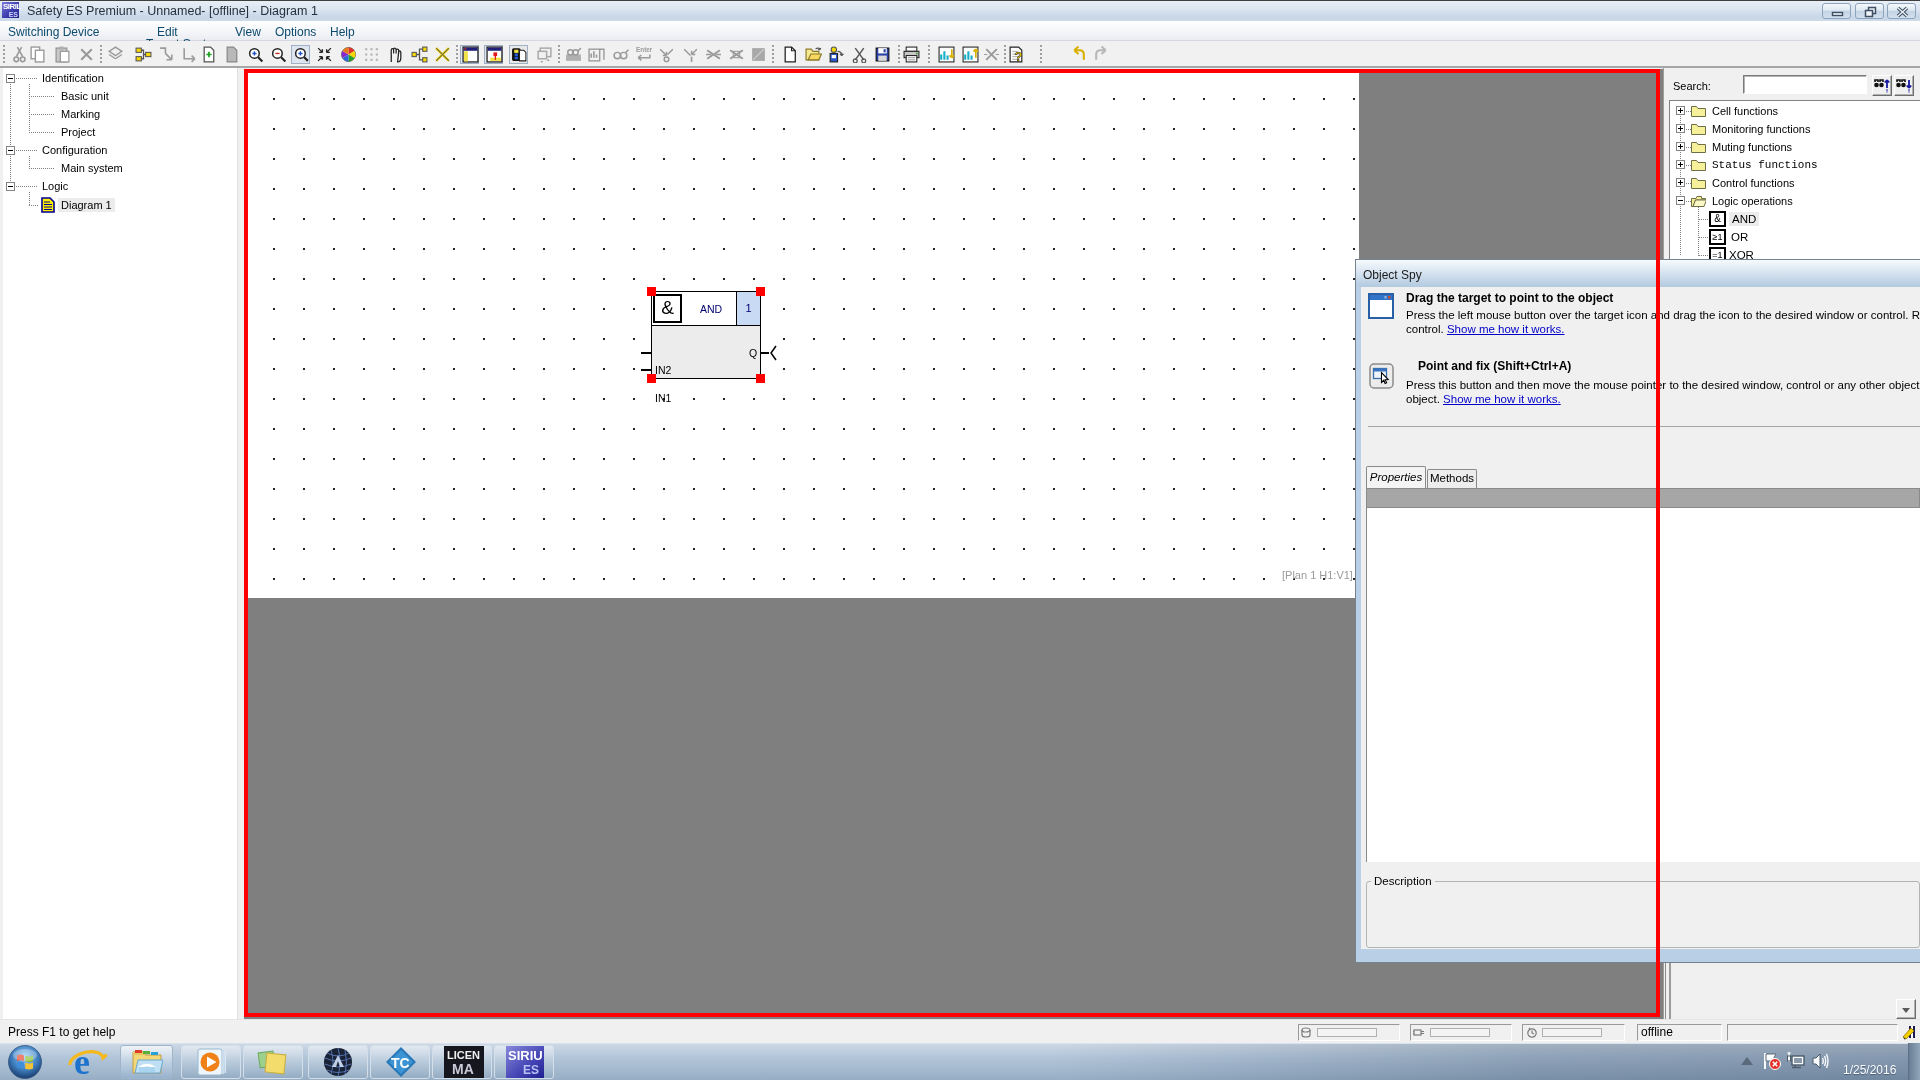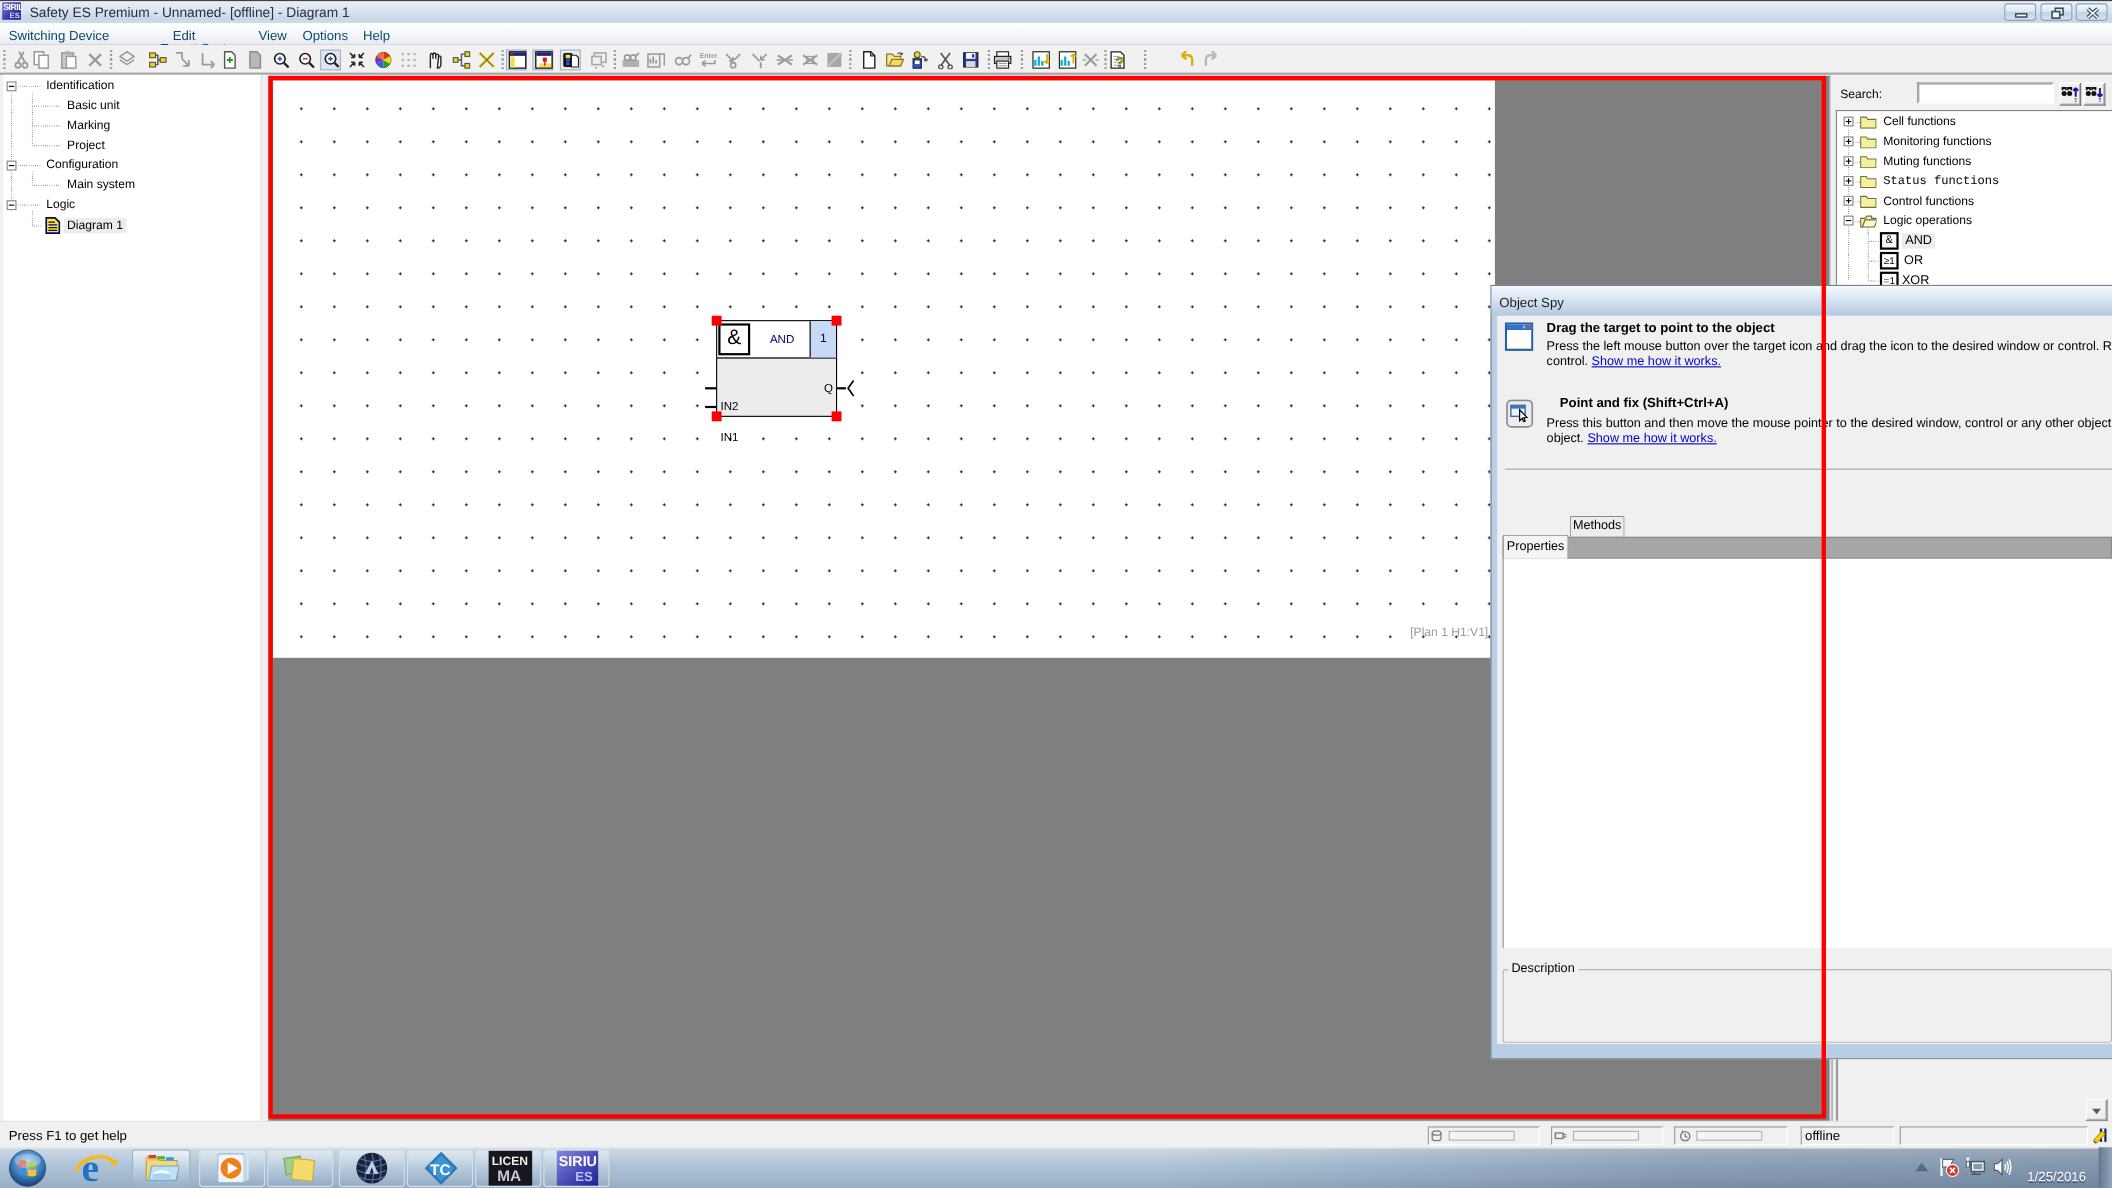--- a/index.html
+++ b/index.html
@@ -66,22 +66,22 @@
   #spy { left:1355px; top:259px; width:566px; height:704px; border:1px solid #77828f; background:#b8cfe6; }
   #spytitle { left:1356px; top:260px; width:564px; height:27px;
     background:linear-gradient(180deg,#f6fafd 0%,#dce8f3 38%,#b2c9df 100%); }
   #spytitletext { left:1363px; top:268px; font-size:12px; color:#1c1c1c; }
   #spybody { left:1361px; top:287px; width:559px; height:662px; background:#f0f0f0; }
   .spybold { position:absolute; font-size:12px; font-weight:bold; color:#000; white-space:nowrap; }
   .spytext { position:absolute; font-size:11.5px; color:#000; white-space:nowrap; }
   .spylink { color:#0000c8; text-decoration:underline; }
   #spysep { left:1368px; top:426px; width:552px; height:1px; background:#a5a5a5; }
   .tab { position:absolute; font-size:11.5px; color:#000; text-align:center; }
-  #tabprops { left:1366px; top:486px; width:60px; height:22px; background:#f4f4f4;
-    border:1px solid #8a8a8a; border-bottom:none; border-radius:2px 2px 0 0; padding-top:4px; z-index:2;}
+  #tabprops { left:1366px; top:466px; width:60px; height:22px; background:#f4f4f4;
+    border:1px solid #8a8a8a; border-bottom:none; border-radius:2px 2px 0 0; padding-top:4px; z-index:2;font-style:italic;}
   #tabmeth  { left:1427px; top:469px; width:50px; height:19px; background:#ededed;
     border:1px solid #8a8a8a; border-bottom:none; border-radius:2px 2px 0 0; padding-top:2px;}
   #gridhead { left:1366px; top:488px; width:554px; height:20px; background:#a6a6a6; border:1px solid #8a8a8a;}
   #gridbody { left:1366px; top:508px; width:554px; height:354px; background:#ffffff; border-left:1px solid #8a8a8a;}
   #descgroup { left:1366px; top:881px; width:554px; height:67px; border:1px solid #b4b4b4; border-radius:3px;}
   #desclabel { left:1371px; top:875px; font-size:11.5px; color:#000; background:#f0f0f0; padding:0 3px;}
 
   
   #belowspy { left:1664px; top:963px; width:256px; height:56px; background:#f0f0f0; }
   #scrollarrow { left:1896px; top:999px; width:20px; height:20px; background:#f0f0f0;

